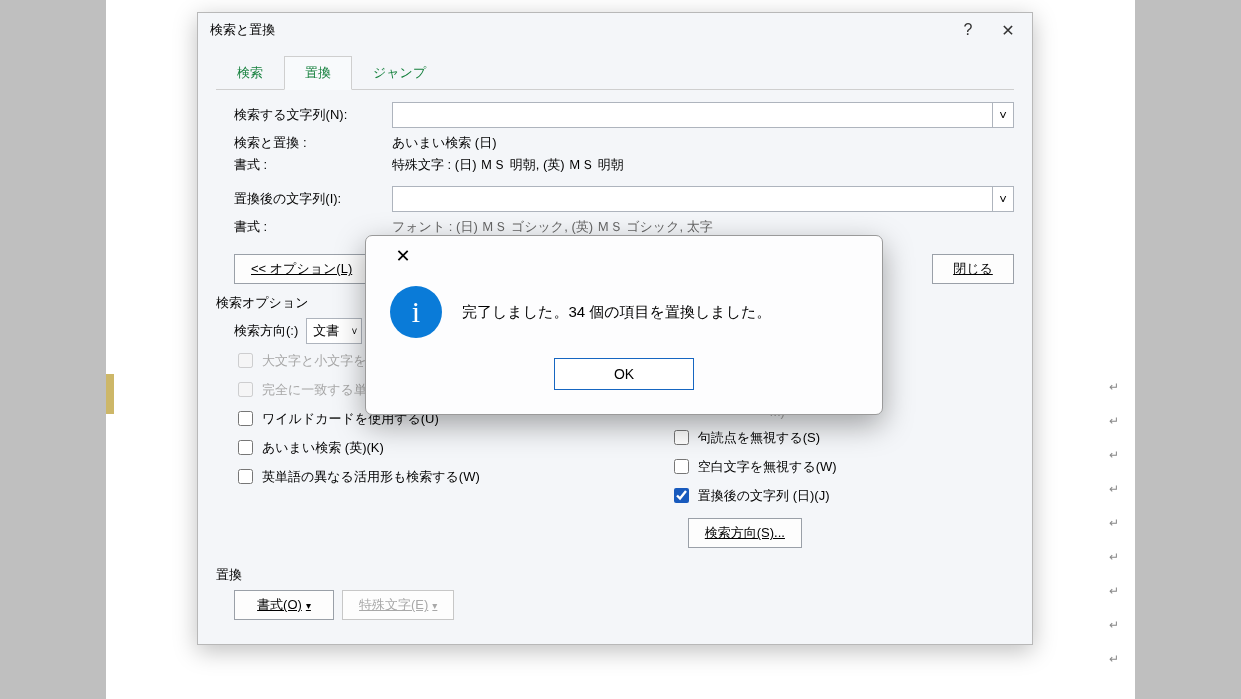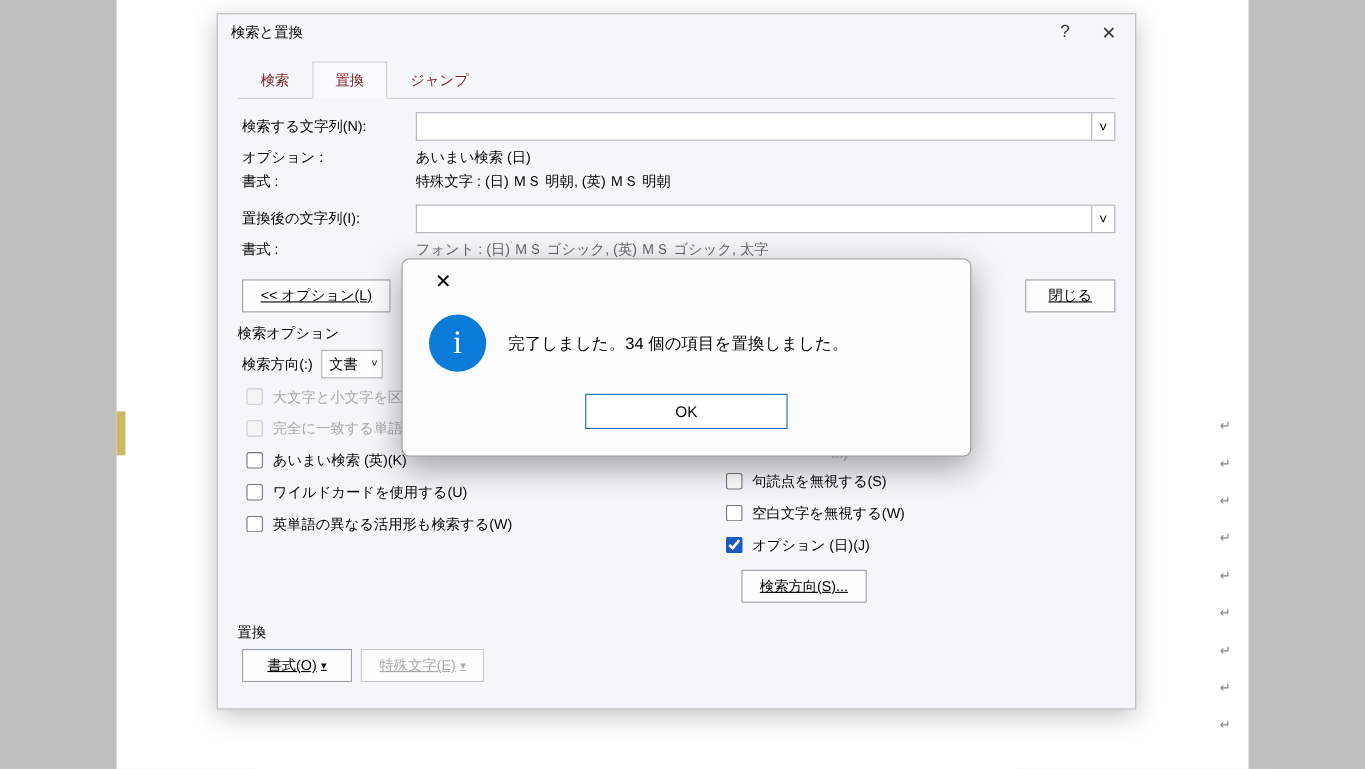--- a/index.html
+++ b/index.html
@@ -71,21 +71,21 @@
     border-bottom: 1px solid #cfcfcf;
     gap: 0;
     margin-bottom: 12px;
   }
   .tab {
     padding: 7px 20px 7px 20px;
     border: 1px solid transparent;
     border-bottom: none;
     position: relative;
     top: 1px;
-    color: #7f1d1d;
+    color: #15803d;
   }
   .tab.active {
     background: #f8fafc;
     border-color: #cfcfcf;
     border-bottom: 1px solid #f8fafc;
   }
 
   .field-row {
     display: flex;
     align-items: center;
@@ -154,21 +154,21 @@
     background: #fff;
     display: inline-flex;
     align-items: center;
     justify-content: space-between;
     padding: 0 4px 0 6px;
   }
 
   .section-head {
     margin: 10px 0 4px 0;
   }
-  .indent { margin-left: 4px; }
+  .indent { margin-left: 18px; }
 
   .checks {
     display: flex;
     gap: 60px;
   }
   .check-col {
     display: flex;
     flex-direction: column;
     gap: 8px;
   }
@@ -227,21 +227,21 @@
     justify-content: center;
     font-family: Georgia, serif;
   }
   .alert .a-msg { font-size: 15px; }
   .alert .a-foot {
     padding: 14px 0 24px 0;
     display: flex;
     justify-content: center;
   }
   .ok-btn {
-    width: 184px;
+    width: 140px;
     height: 32px;
     border: 1.5px solid #1666c1;
     background: #fff;
     font-size: 14px;
     display: flex; align-items: center; justify-content: center;
   }
 
   .highlight-block {
     position: absolute;
     left: 0;
@@ -281,21 +281,21 @@
       <span class="field-label">検索する文字列(N):</span>
       <div class="combo">
         <input type="text" value="" style="">
         <div class="arrow">
           <span>˅</span>
         </div>
       </div>
     </div>
 
     <div class="info-line indent">
-      <span class="lbl">オプション :</span>
+      <span class="lbl">検索と置換 :</span>
       <span class="val">あいまい検索 (日)</span>
     </div>
     <div class="info-line indent">
       <span class="lbl">書式 :</span>
       <span class="val">特殊文字 : (日) ＭＳ 明朝, (英) ＭＳ 明朝</span>
     </div>
 
     <div class="field-row indent" style="margin-top:12px;">
       <span class="field-label">置換後の文字列(I):</span>
       <div class="combo">
@@ -335,25 +335,25 @@
         <label class="check disabled">
           <input type="checkbox" disabled="" style="">
           <span>大文字と小文字を区別する(H)</span>
         </label>
         <label class="check disabled">
           <input type="checkbox" disabled="" style="">
           <span>完全に一致する単語だけを検索する(Y)</span>
         </label>
         <label class="check">
           <input type="checkbox" style="">
+          <span>ワイルドカードを使用する(U)</span>
+        </label>
+        <label class="check">
+          <input type="checkbox" style="">
           <span>あいまい検索 (英)(K)</span>
-        </label>
-        <label class="check">
-          <input type="checkbox" style="">
-          <span>ワイルドカードを使用する(U)</span>
         </label>
         <label class="check">
           <input type="checkbox" style="">
           <span>英単語の異なる活用形も検索する(W)</span>
         </label>
       </div>
 
       <div class="check-col" style="margin-left:120px;">
         <label class="check disabled" style="visibility:hidden;">
           <input type="checkbox" disabled="" style="">
@@ -369,21 +369,21 @@
         <label class="check">
           <input type="checkbox" style="">
           <span>句読点を無視する(S)</span>
         </label>
         <label class="check">
           <input type="checkbox" style="">
           <span>空白文字を無視する(W)</span>
         </label>
         <label class="check">
           <input type="checkbox" checked="" style="">
-          <span>オプション (日)(J)</span>
+          <span>置換後の文字列 (日)(J)</span>
         </label>
         <div style="margin-top:4px; padding-left:18px;">
           <button class="btn">検索方向(S)...</button>
         </div>
       </div>
     </div>
 
     <div class="section-head" style="margin-top:18px;">置換</div>
 
     <div class="field-row bottom-btns indent">

